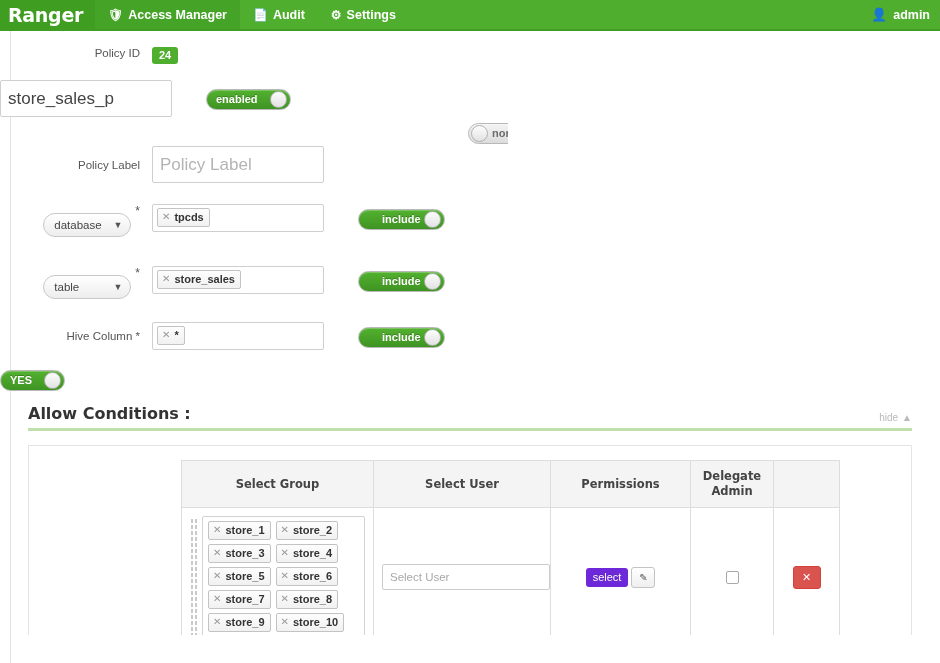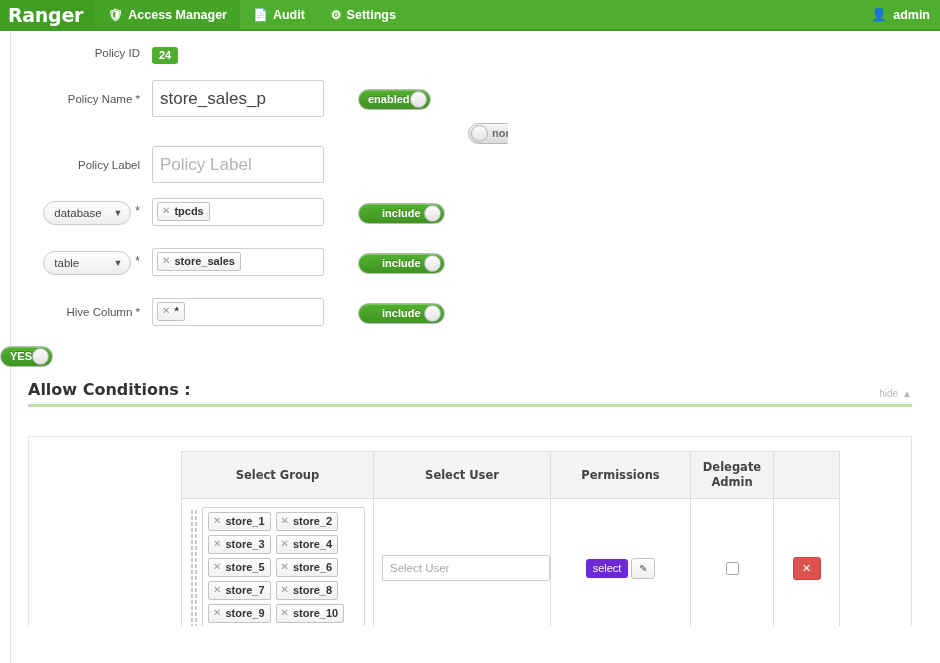--- a/index.html
+++ b/index.html
@@ -166,21 +166,21 @@
     border: 1px solid #c8c8c8;
     border-radius: 13px;
     background: linear-gradient(#ffffff,#ededed);
     font-size: 11.5px;
     color: #454545;
     padding: 0 22px 0 10px;
     font-family: "Liberation Sans", sans-serif;
     outline: none;
     cursor: pointer;
   }
-  .selwrap { position: relative; display: inline-block; margin-top: 2px; text-decoration: underline;}
+  .selwrap { position: relative; display: inline-block; margin-top: 14px; text-decoration: underline;}
   .selwrap .chev {
     position: absolute; right: 9px; top: 50%;
     transform: translateY(-50%);
     pointer-events: none;
     font-size: 9px;
     color: #555;
   }
   .req { color: #555; font-size: 12px; margin-left: 4px; line-height: 26px; }
 
   
@@ -194,21 +194,21 @@
     padding: 0 2px 0 0;
     overflow: hidden;
     cursor: pointer;
     user-select: none;
     box-shadow: inset 0 1px 0 rgba(255,255,255,.25);
   }
   .toggle .tlabel {
     color: #fff;
     font-size: 11px;
     font-weight: bold;
-    padding: 0 0 0 9px;
+    padding: 0 12px 0 9px;
     text-shadow: 0 -1px 0 rgba(0,0,0,.25);
     line-height: 19px;
   }
   .toggle .knob {
     width: 17px; height: 17px;
     border-radius: 50%;
     background: linear-gradient(#fdfdfd,#e2e2e2);
     border: 1px solid #b0b0b0;
     margin-right: 1px;
   }
@@ -246,21 +246,21 @@
     font-family: "DejaVu Sans", sans-serif;
   }
   #hide-link {
     font-size: 10px;
     color: #b9b9b9;
     cursor: pointer;
     display: flex; align-items: center; gap: 4px;
   }
 
   #cond-panel {
-    margin: 29px 28px 0 28px;
+    margin: 14px 28px 0 28px;
     border: 1px solid #e4e4e4;
     border-bottom: none;
     padding: 14px 8px 0 0;
     height: 190px;
     overflow: hidden;
   }
 
   table#condtable {
     border-collapse: collapse;
     margin-left: 152px;
@@ -413,21 +413,20 @@
   <div id="form">
 
     <div class="frow">
       <div class="flabel">Policy ID</div>
       <div class="fctl">
         <span class="badge-id">24</span>
       </div>
     </div>
 
     <div class="frow" style="margin-top:14px;">
-      <div class="flabel">Policy Name *</div>
       <div class="fctl">
         <input class="txtinput" value="store_sales_p" style="">
       </div>
       <div style="margin-left:34px;margin-top:2px;">
         <span class="toggle">
           <span class="tlabel">enabled</span>
           <span class="knob"></span>
         </span>
       </div>
     </div>

